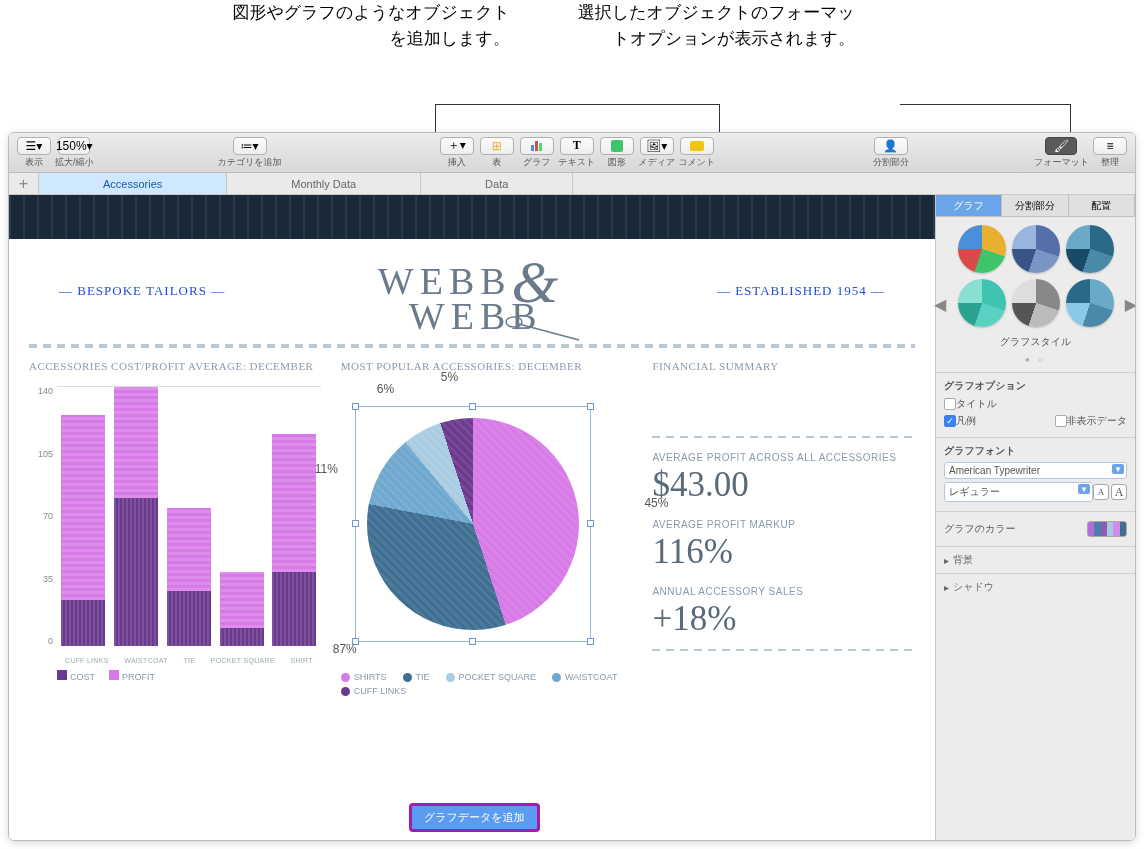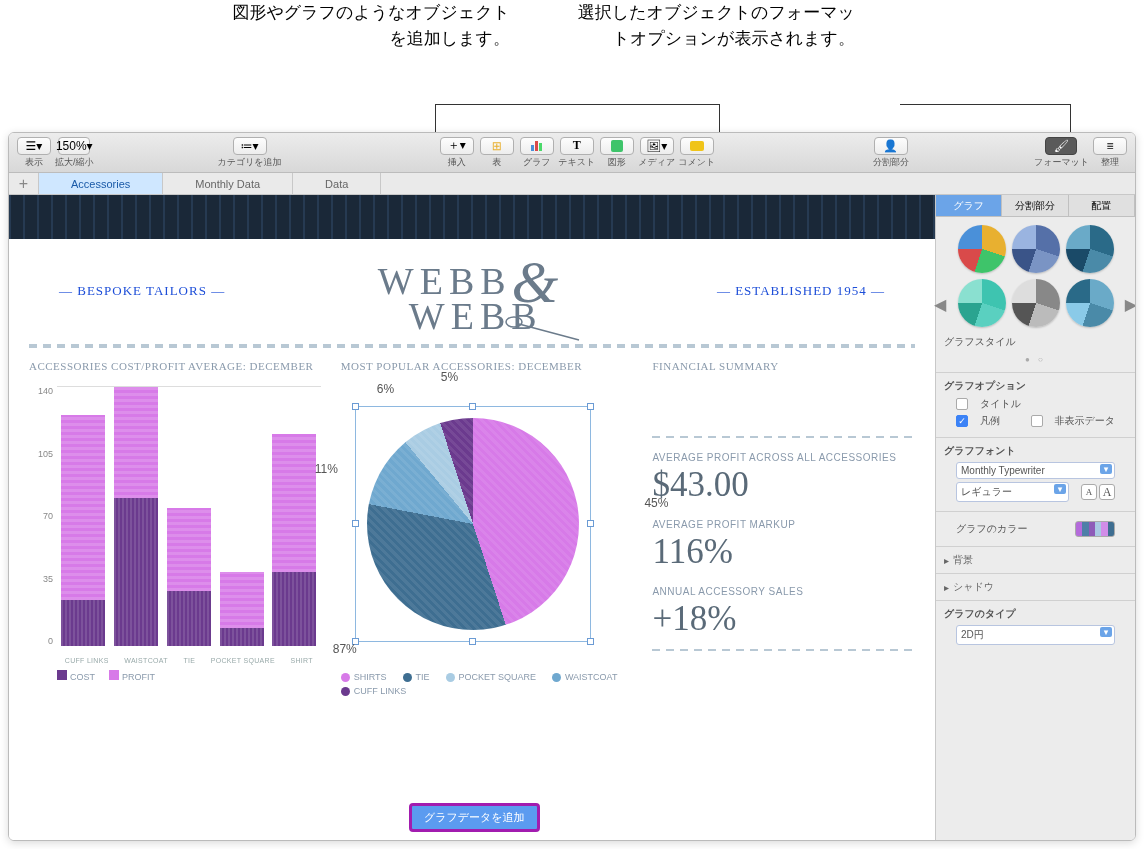--- a/index.html
+++ b/index.html
@@ -21,40 +21,40 @@
 .toolbar { height: 40px; background: linear-gradient(#ececec, #d8d8d8); border-bottom: 1px solid #bcbcbc; display: flex; align-items: center; padding: 0 6px; gap: 2px; }
 .tb-btn { display: flex; flex-direction: column; align-items: center; justify-content: center; min-width: 38px; height: 36px; cursor: pointer; border-radius: 4px; position: relative; }
 .tb-btn .icon-box { width: 34px; height: 18px; background: linear-gradient(#fdfdfd,#ededed); border: 1px solid #b0b0b0; border-radius: 4px; display: flex; align-items: center; justify-content: center; font-size: 12px; }
 .tb-btn .lbl { font-size: 9px; color: #555; margin-top: 1px; }
 .tb-group { display: flex; gap: 2px; }
 .tb-spacer { flex: 1; }
 .tb-wide .icon-box { width: 32px; }
 
 .sheet-tabs { height: 22px; background: #eaeaea; border-bottom: 1px solid #c8c8c8; display: flex; align-items: stretch; }
 .add-sheet { width: 30px; display:flex;align-items:center;justify-content:center;border-right:1px solid #c8c8c8;color:#888;font-size:16px; }
-.sheet-tab { padding: 0 32px; display: flex; align-items: center; font-size: 11px; color: #666; border-right: 1px solid #c8c8c8; background: #eaeaea; cursor: pointer; }
+.sheet-tab { padding: 0 64px; display: flex; align-items: center; font-size: 11px; color: #666; border-right: 1px solid #c8c8c8; background: #eaeaea; cursor: pointer; }
 .sheet-tab.active { background: #cfe7ff; color: #1a5aa8; }
 
 .workspace { flex: 1; display: flex; overflow: hidden; }
 .canvas { flex: 1; background: #fff; position: relative; overflow: hidden; }
 .inspector { width: 200px; background: #ececec; border-left: 1px solid #c8c8c8; display: flex; flex-direction: column; font-size: 10px; }
 
 
 .insp-tabs { display: flex; height: 22px; }
 .insp-tab { flex:1; display:flex;align-items:center;justify-content:center;font-size:10px;background:#e0e0e0;border-bottom:1px solid #c0c0c0;border-right:1px solid #c0c0c0;cursor:pointer; }
 .insp-tab.active { background: #6ba4e8; color: #fff; }
 .insp-styles { padding: 8px; display:flex; flex-wrap:wrap; gap:6px; justify-content:center; position:relative; }
 .style-pie { width:48px;height:48px;border-radius:50%;background:conic-gradient(var(--c1) 0 30%, var(--c2) 30% 55%, var(--c3) 55% 75%, var(--c4) 75% 100%); box-shadow: 0 1px 2px rgba(0,0,0,0.2);}
 .style-nav { position:absolute; top:50%; font-size:16px;color:#888;cursor:pointer; }
 .style-nav.left{left:-2px;} .style-nav.right{right:-2px;}
-.style-label{width:100%;font-size:10px;color:#555;margin-top:2px;}
+.style-label{width:100%;text-align:center;font-size:10px;color:#555;margin-top:2px;}
 .style-dots{width:100%;text-align:center;color:#aaa;font-size:8px;letter-spacing:3px;}
 .insp-section { padding: 6px 8px; border-top: 1px solid #d0d0d0; }
 .insp-section h4 { font-size: 10px; font-weight: 600; color: #555; margin-bottom: 4px; }
-.insp-row { display: flex; align-items: center; gap: 12px; margin: 3px 12px; font-size:10px;color:#555;}
+.insp-row { display: flex; align-items: center; gap: 0; margin: 3px 0; font-size:10px;color:#555;}
 .insp-check { width:12px;height:12px;border:1px solid #aaa;border-radius:2px;display:inline-flex;align-items:center;justify-content:center;background:#fff;font-size:9px;color:#fff;}
 .insp-check.checked{background:#3b82f6;border-color:#3b82f6;}
 .insp-select { flex:1;background:#fff;border:1px solid #b8c5e0;border-radius:3px;padding:2px 16px 2px 4px;font-size:10px;position:relative; }
 .insp-select::after{content:"▾";position:absolute;right:2px;top:1px;background:#6ba4e8;color:#fff;width:12px;text-align:center;border-radius:2px;font-size:9px;}
 .insp-disclosure{display:flex;align-items:center;gap:4px;color:#666;font-size:10px;cursor:pointer;}
 .color-swatch{width:40px;height:16px;border:1px solid #aaa;border-radius:3px;background:linear-gradient(90deg,#b46bdb 0 16%,#4e7fa8 16% 33%,#8e5bb8 33% 50%,#a9c8e3 50% 66%,#d18de8 66% 83%,#3e6e91 83% 100%);}
 .font-size-btns{display:flex;gap:2px;}
 .font-size-btns span{width:16px;height:16px;border:1px solid #aaa;border-radius:3px;display:flex;align-items:center;justify-content:center;background:#fff;font-family:serif;}
 
 
@@ -373,21 +373,21 @@
           <span class="insp-check checked">✓</span>
             <span>凡例</span>
           <span style="flex:1"></span>
           <span class="insp-check"></span>
             <span>非表示データ</span>
         </div>
       </div>
       <div class="insp-section">
         <h4>グラフフォント</h4>
         <div class="insp-row">
-            <div class="insp-select">Monthly Typewriter</div>
+            <div class="insp-select">American Typewriter</div>
           </div>
         <div class="insp-row">
           <div class="insp-select">レギュラー</div>
           <div class="font-size-btns">
               <span style="font-size:9px">A</span>
               <span style="font-size:12px">A</span>
             </div>
         </div>
       </div>
       <div class="insp-section">
@@ -396,21 +396,15 @@
             <span style="flex:1"></span>
             <span class="color-swatch"></span>
           </div>
       </div>
       <div class="insp-section">
           <div class="insp-disclosure">▸ <span>背景</span></div>
         </div>
       <div class="insp-section">
           <div class="insp-disclosure">▸ <span>シャドウ</span></div>
         </div>
-      <div class="insp-section">
-        <h4>グラフのタイプ</h4>
-        <div class="insp-row">
-            <div class="insp-select">2D円</div>
-          </div>
-      </div>
     </div>
   </div>
 </div>
 
 </body></html>

